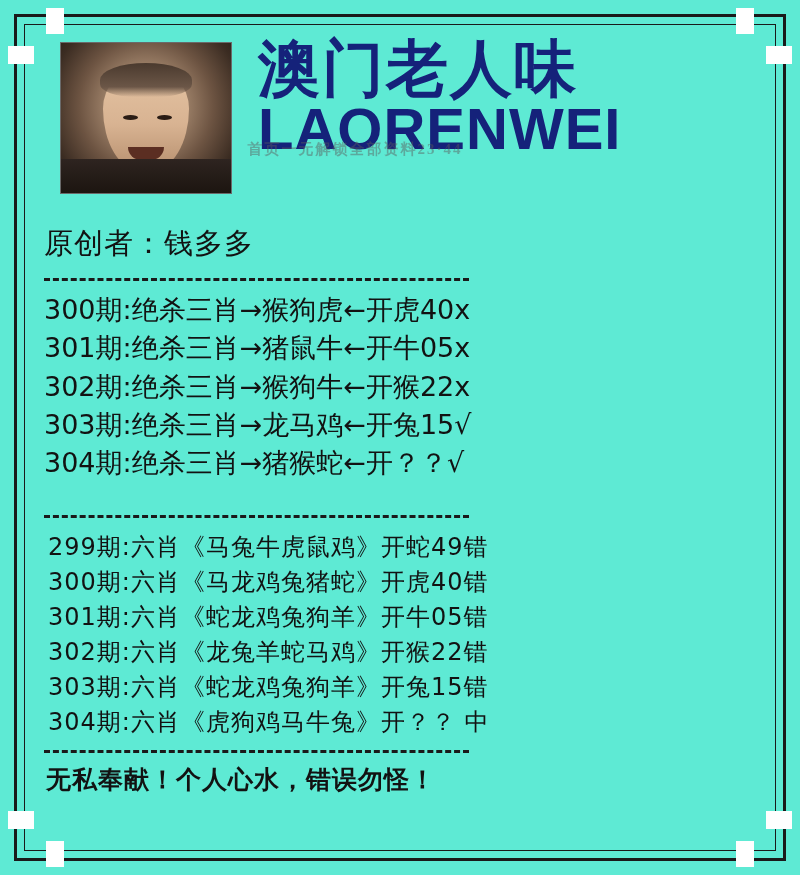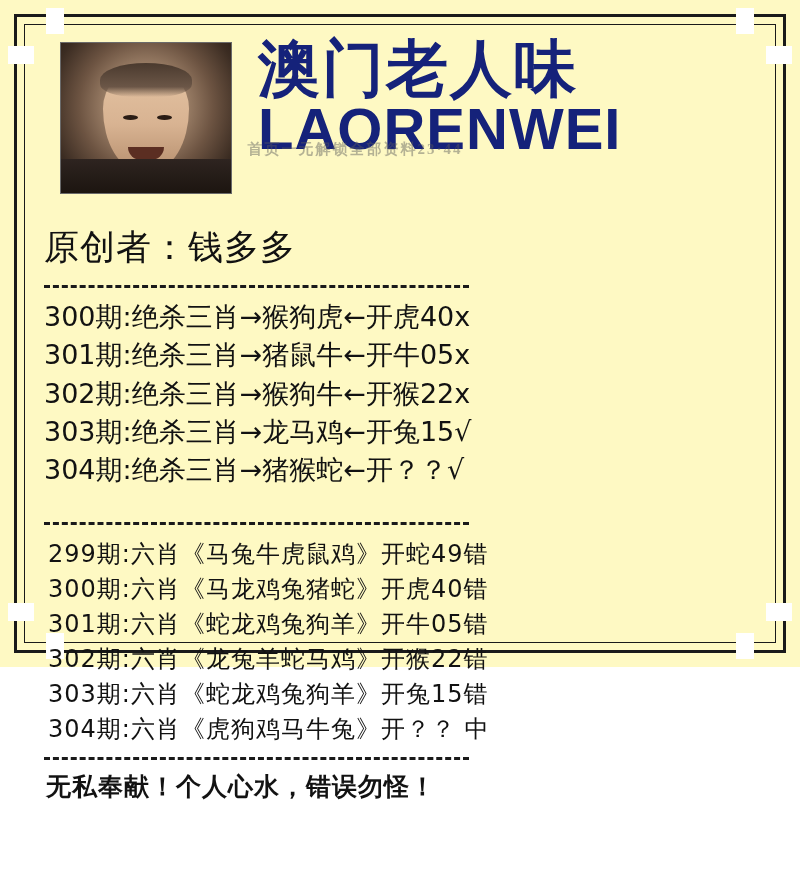--- a/index.html
+++ b/index.html
@@ -9,22 +9,22 @@
   body {
     width: 800px;
     height: 875px;
     background: #ffffff;
     font-family: "Liberation Sans", sans-serif;
     overflow: hidden;
   }
   .page {
     position: relative;
     width: 800px;
-    height: 667px;
-    background: #fef9c3;
+    height: 875px;
+    background: #5eead4;
     box-sizing: border-box;
   }
 
   
   .frame-outer {
     position: absolute;
     left: 14px;
     top: 14px;
     right: 14px;
     bottom: 14px;
@@ -171,21 +171,21 @@
     font-weight: 700;
     color: rgba(90, 90, 90, 0.45);
     letter-spacing: 2px;
     white-space: nowrap;
     pointer-events: none;
   }
 
   
   .author {
     font-family: "DejaVu Sans", sans-serif;
-    font-size: 35px;
+    font-size: 29px;
     color: #121212;
     margin-left: 10px;
     margin-top: 18px;
     letter-spacing: 1px;
   }
 
   
   .divider {
     height: 0;
     border-top: 3px dashed #1a1a1a;

